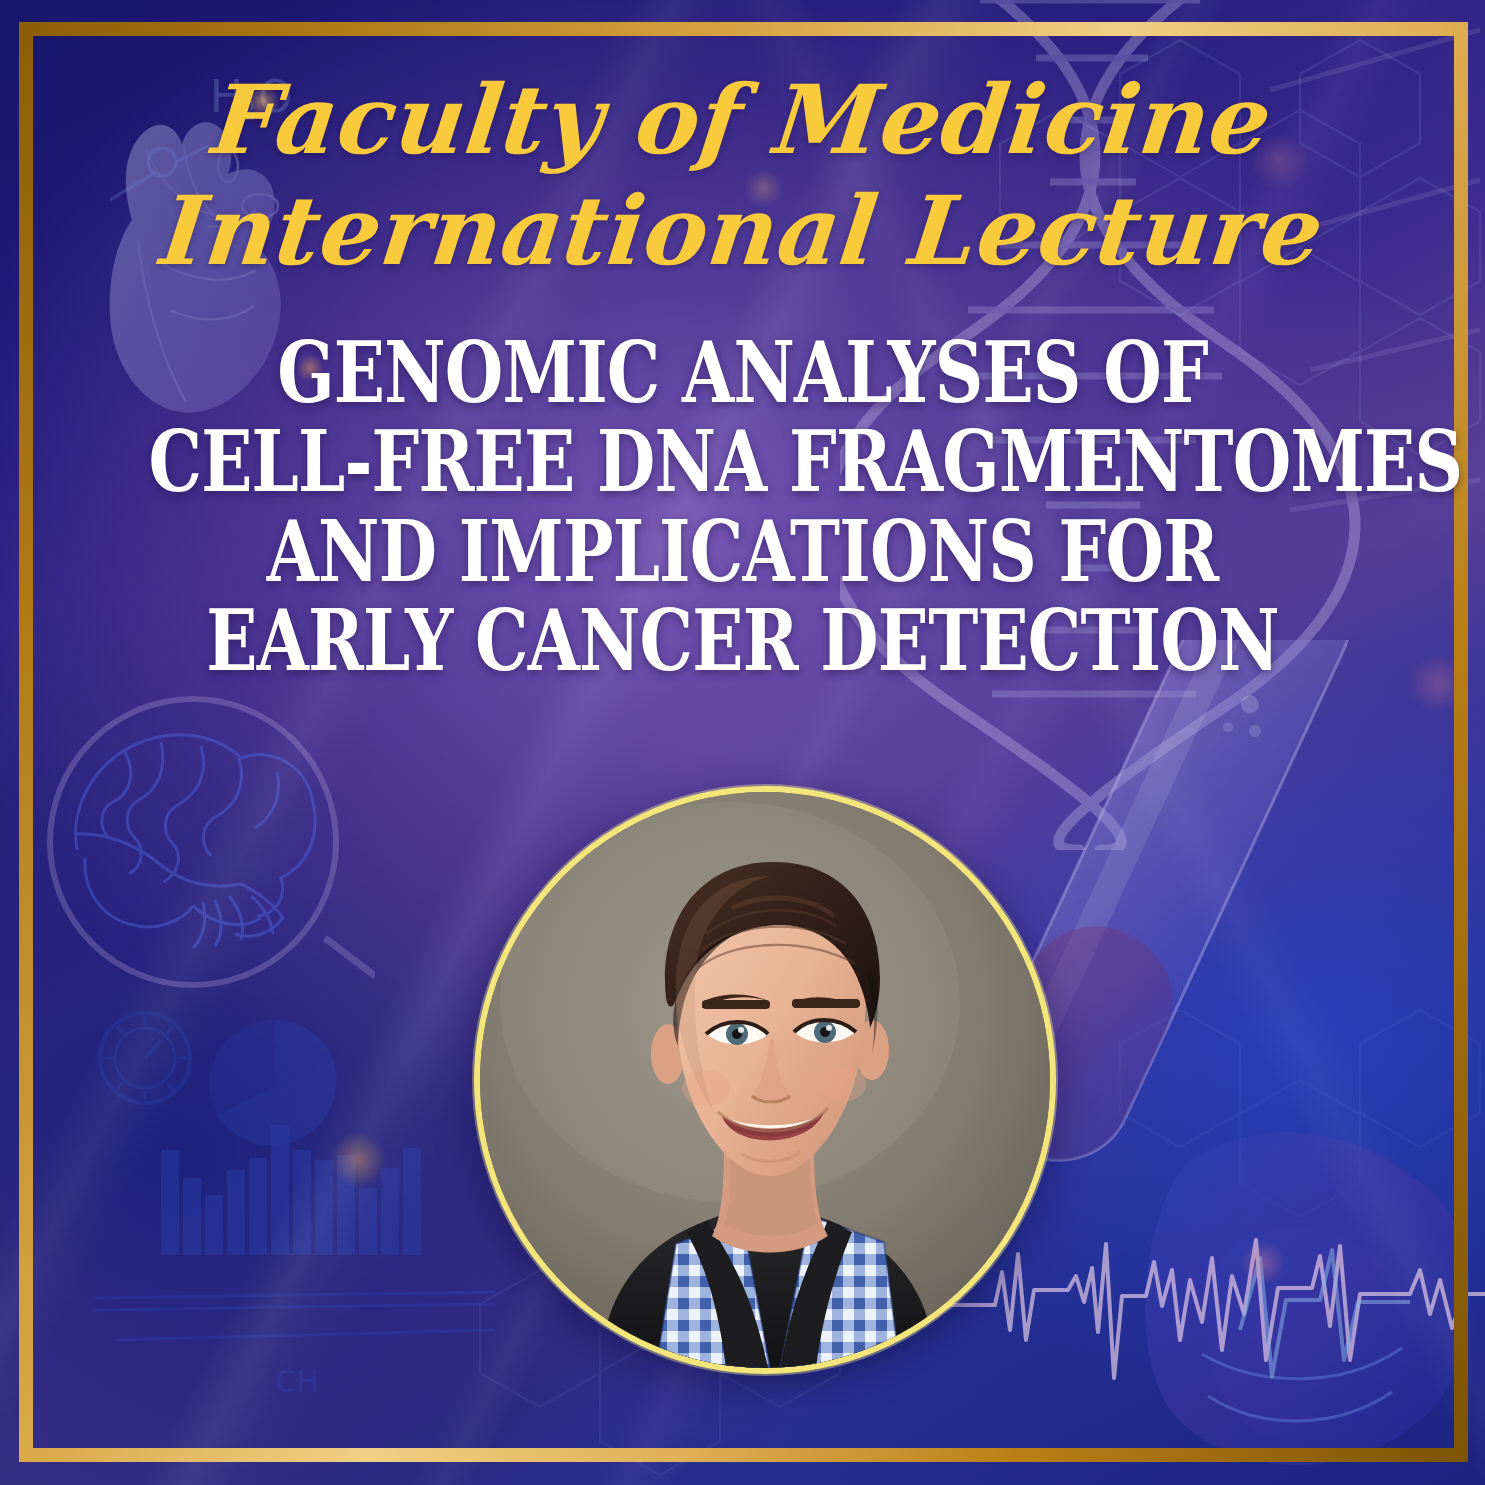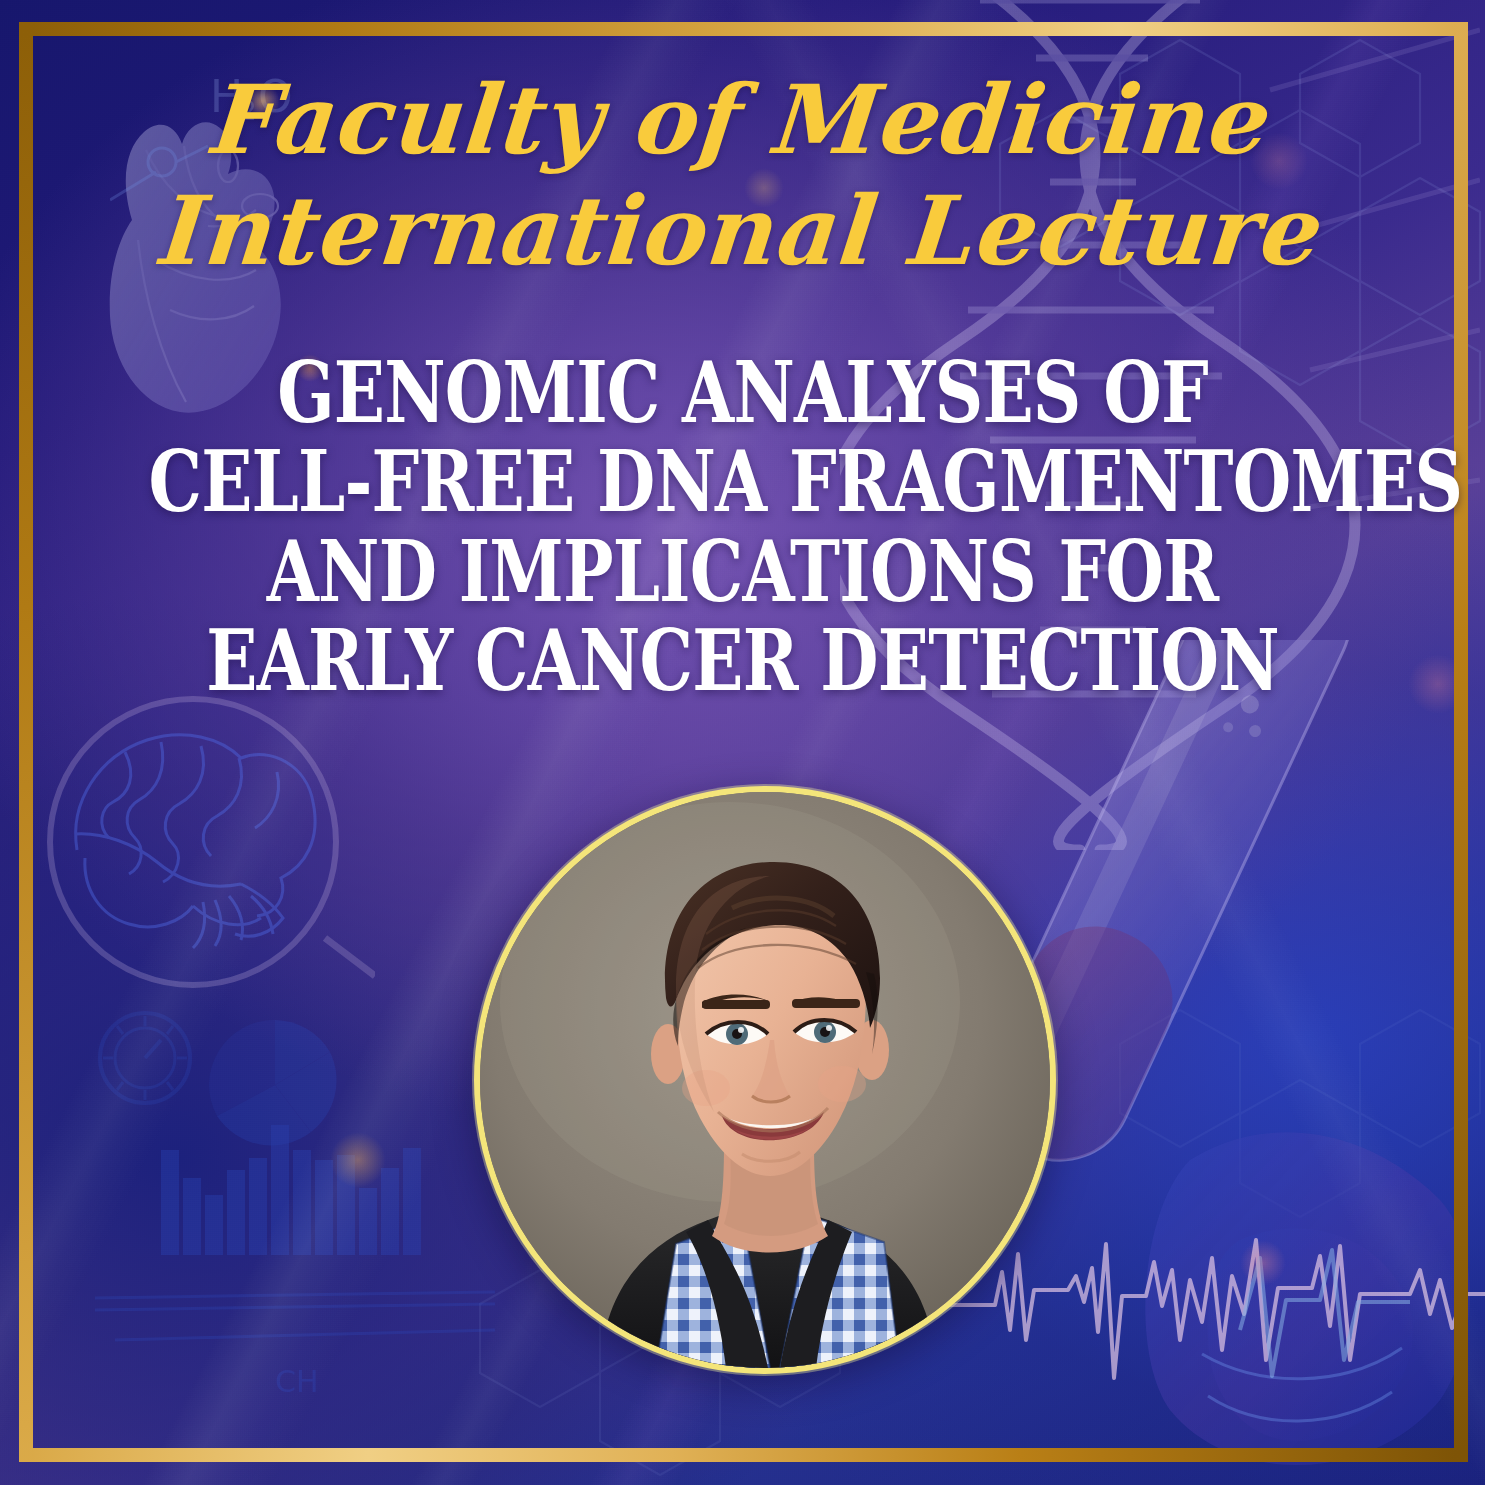--- a/index.html
+++ b/index.html
@@ -47,21 +47,21 @@
     font-style:italic;font-weight:700;
     color:#F9CB3C;
     letter-spacing:.5px;
     line-height:1.00;
     transform:skewX(-7deg);
     text-shadow:0 2px 6px rgba(20,10,60,.35);
   }
   .script-line.l1{font-size:95px;}
   .script-line.l2{font-size:95px;margin-top:16px;}
 
-  .title-wrap{position:absolute;left:0;right:0;top:352px;text-align:center;}
+  .title-wrap{position:absolute;left:0;right:0;top:332px;text-align:center;}
   .title-line{
     font-family:"DejaVu Serif",serif;
     font-weight:700;
     color:#ffffff;
     line-height:.98;
     letter-spacing:-1px;
     text-shadow:0 3px 9px rgba(28,14,70,.50);
     white-space:nowrap;
     transform:scaleX(.80);
     transform-origin:center center;

